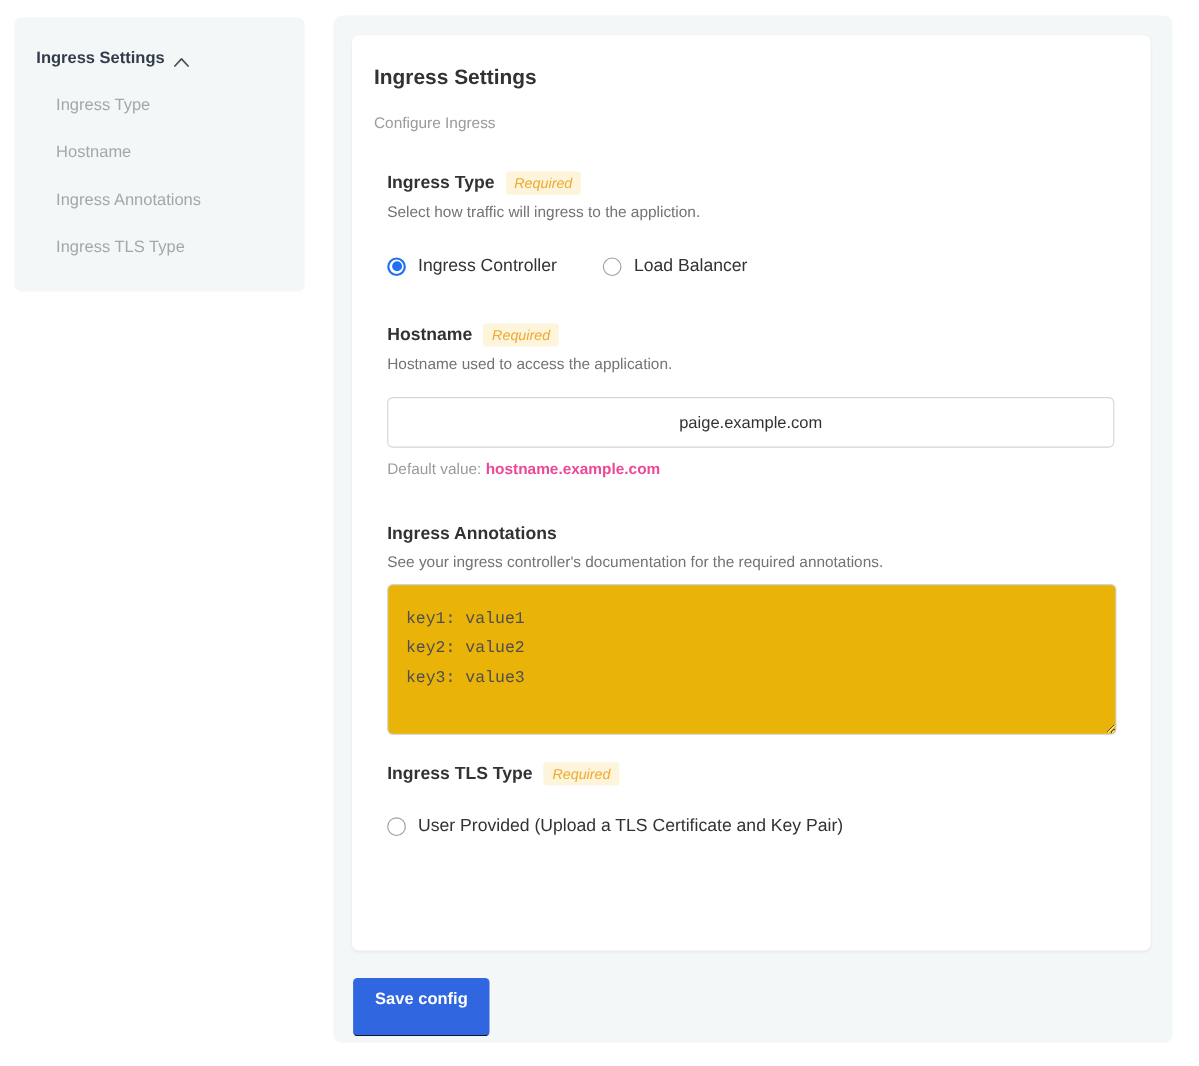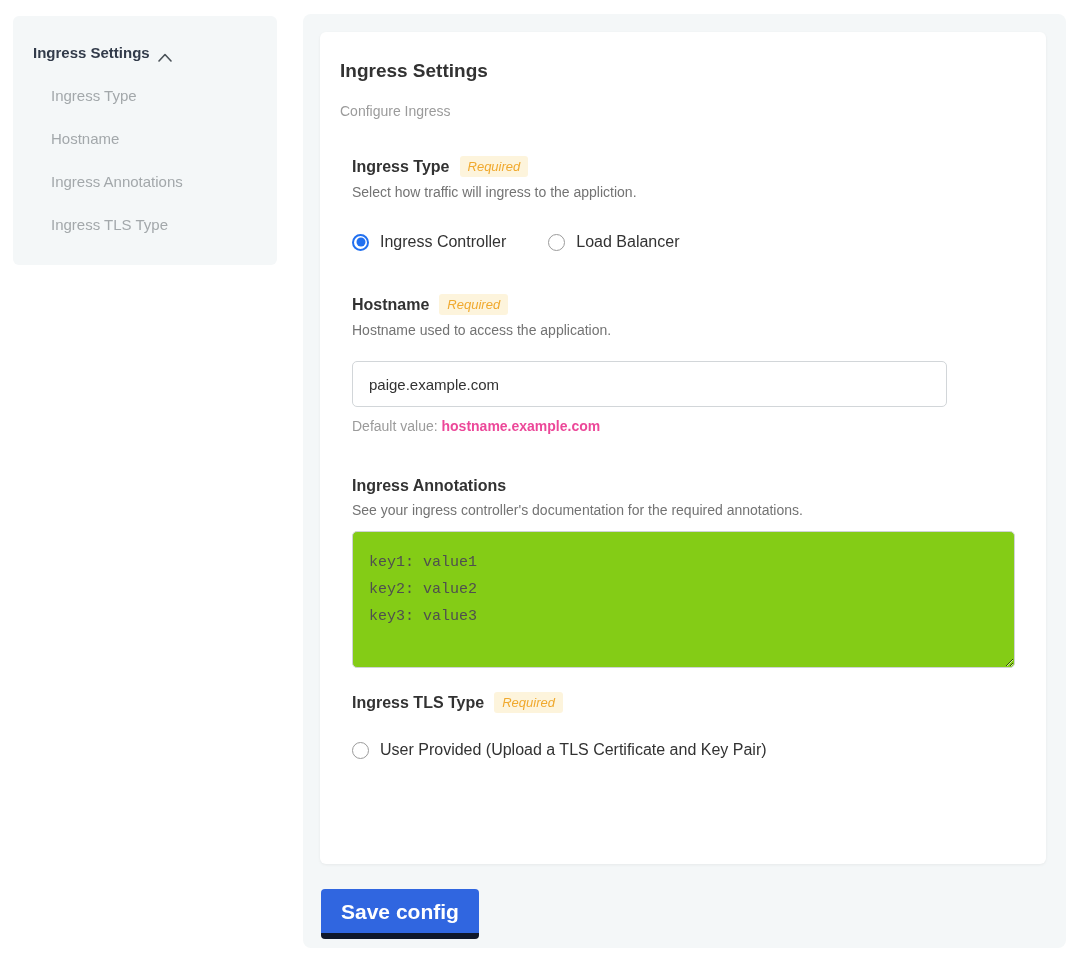--- a/index.html
+++ b/index.html
@@ -87,61 +87,62 @@
   }
 
   
   .section-ingress-type { margin-top: 37px; }
   .section-hostname { margin-top: 43px; }
   .section-annotations { margin-top: 43px; }
   .section-tls { margin-top: 20px; }
 
   .text-input {
     margin-top: 23px;
-    width: 595px; height: 46px;
+    width: 661px; height: 46px;
     border: 1px solid #d2d6d9;
     border-radius: 5px;
     padding: 0 16px;
     font-size: 15px; color: #323232;
     font-family: "Liberation Sans", sans-serif;
     outline: none;
     background: #fff;
+    text-align: center;
   }
   .default-line { margin-top: 11px; font-size: 14px; color: #9b9b9b; }
   .default-value { font-weight: bold; color: #ec4899; }
 
   .textarea-input {
     margin-top: 13px;
     width: 663px; height: 137px;
     border: 1px solid #cfd3d6;
     border-radius: 5px;
     padding: 17px 16px;
     font-family: "Liberation Mono", monospace;
     font-size: 15px; line-height: 27px;
     color: #4f4f4f;
     resize: both;
     outline: none;
-    background: #84cc16;
+    background: #eab308;
   }
 
   .radio-stack { margin-top: 28px; }
   .radio-stack .radio-option { margin-bottom: 23px; }
 
   
   .save-button {
     margin: 25px 0 0 18px;
     display: inline-block;
     background: #3066e0;
     border: none;
-    border-bottom: 6px solid #0f172a;
+    border-bottom: 1px solid #0f172a;
     border-radius: 4px;
     color: #ffffff;
     font-family: "Liberation Sans", sans-serif;
-    font-size: 21px; font-weight: bold;
-    padding: 11px 20px 9px 20px;
+    font-size: 15px; font-weight: bold;
+    padding: 11px 20px 24px 20px;
     cursor: pointer;
   }
 </style>
 </head>
 <body>
 
 <nav class="sidebar">
   <div class="sidebar-group-header">
     <span>Ingress Settings</span>
     <span class="chevron">

